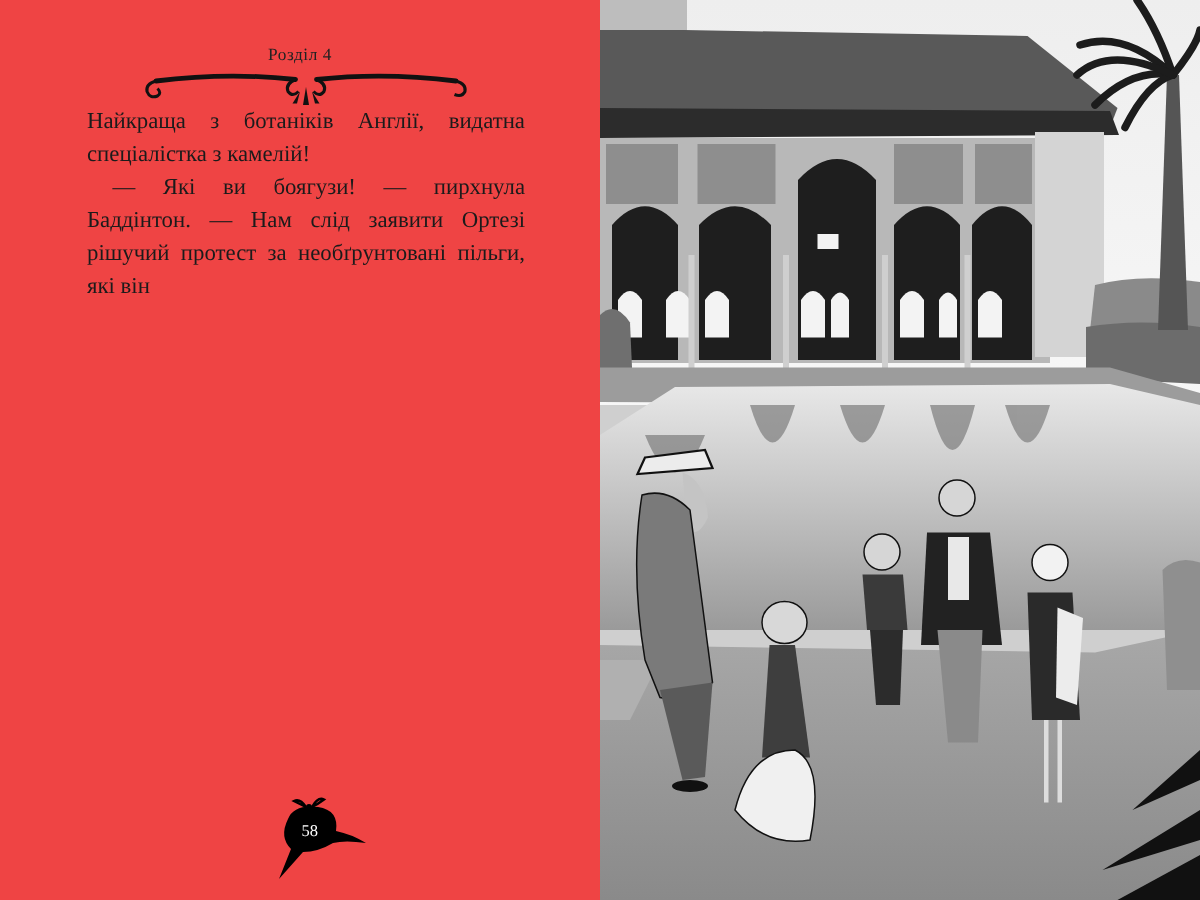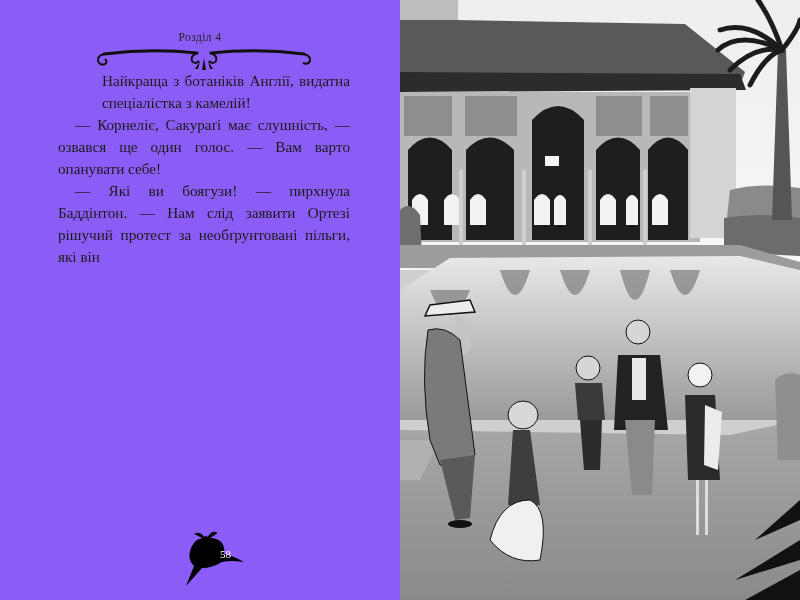--- a/index.html
+++ b/index.html
@@ -4,42 +4,42 @@
   <style>
     html, body { margin: 0; padding: 0; }
     body {
       width: 800px; height: 600px; overflow: hidden; position: relative;
       background: #ffffff;
       font-family: "DejaVu Serif", "Liberation Serif", serif;
       color: #1a1a1a;
     }
     .spread { position: absolute; inset: 0; display: flex; }
     .page-left {
-      position: relative; width: 400px; height: 600px; background: #8b5cf6;
+      position: relative; width: 400px; height: 600px; background: #ef4444;
     }
     .running-head {
       position: absolute; top: 31px; left: 0; width: 400px; text-align: center;
       font-family: "Liberation Serif", serif; font-size: 11.5px; letter-spacing: 0.4px;
       color: #222;
     }
     .ornament {
       position: absolute; top: 44px; left: 92px; width: 224px; height: 28px;
     }
     .body-text {
       position: absolute; top: 70px; left: 58px; width: 292px;
       font-family: "Liberation Serif", serif; font-size: 15.2px; line-height: 22px;
       color: #1b1b1b; text-align: justify;
     }
     .body-text p { margin: 0; text-indent: 17px; }
-    .body-text p.cont { text-indent: 0; margin-left: 44px; }
+    .body-text p.cont { text-indent: 0; }
     .folio {
       position: absolute; left: 178px; top: 528px; width: 70px; height: 60px;
     }
     .folio-num {
-      position: absolute; left: 23px; top: 20px; width: 30px; text-align: right;
+      position: absolute; left: 23px; top: 20px; width: 30px; text-align: left;
       font-family: "Liberation Serif", serif; font-size: 11px; color: #ffffff;
     }
     .page-right {
       position: absolute; left: 400px; top: 0; width: 400px; height: 600px;
       background: #cfcfcf; overflow: hidden;
     }
     .illustration { width: 400px; height: 600px; display: block; }
   </style>
 </head>
 <body>
@@ -56,21 +56,20 @@
       <path d="M212 10 Q219 12 218 17 Q216 21 211 19" stroke="#111" stroke-width="2" fill="none"></path>
       <path d="M105 9 Q98 12 100 17 Q103 21 107 17" stroke="#111" stroke-width="2" fill="none"></path>
       <path d="M119 9 Q126 12 124 17 Q121 21 117 17" stroke="#111" stroke-width="2" fill="none"></path>
       <path d="M112 14 L110 26 L114 26 Z" fill="#111"></path>
       <path d="M108 17 L103 25 L106 25 Z" fill="#111"></path>
       <path d="M116 17 L121 25 L118 25 Z" fill="#111"></path>
     </svg>
 
     <div class="body-text">
       <p class="cont">Найкраща з ботаніків Англії, видатна спеціалістка з камелій!</p>
-      <p>— Корнеліє, Сакураґі має слушність, — озвався ще один голос. — Вам варто опанувати себе!</p>
       <p>— Які ви боягузи! — пирхнула Баддінтон. — Нам слід заявити Ортезі рішучий протест за необґрунтовані пільги, які він</p>
     </div>
 
     <div class="folio">
       <svg width="70" height="60" viewBox="0 0 70 60">
         <path d="M14 18 Q18 8 34 10 Q48 12 46 26 Q56 28 66 34 Q52 32 44 34 Q34 40 24 40 L8 58 L16 38 Q8 30 14 18 Z" fill="#000"></path>
         <path d="M26 10 Q22 4 18 6 Q22 8 26 10 M30 10 Q34 3 38 5 Q34 8 30 10" stroke="#000" stroke-width="1.6" fill="none"></path>
         <circle cx="28" cy="10" r="2" fill="#000"></circle>
       </svg>
       <div class="folio-num">58</div>

